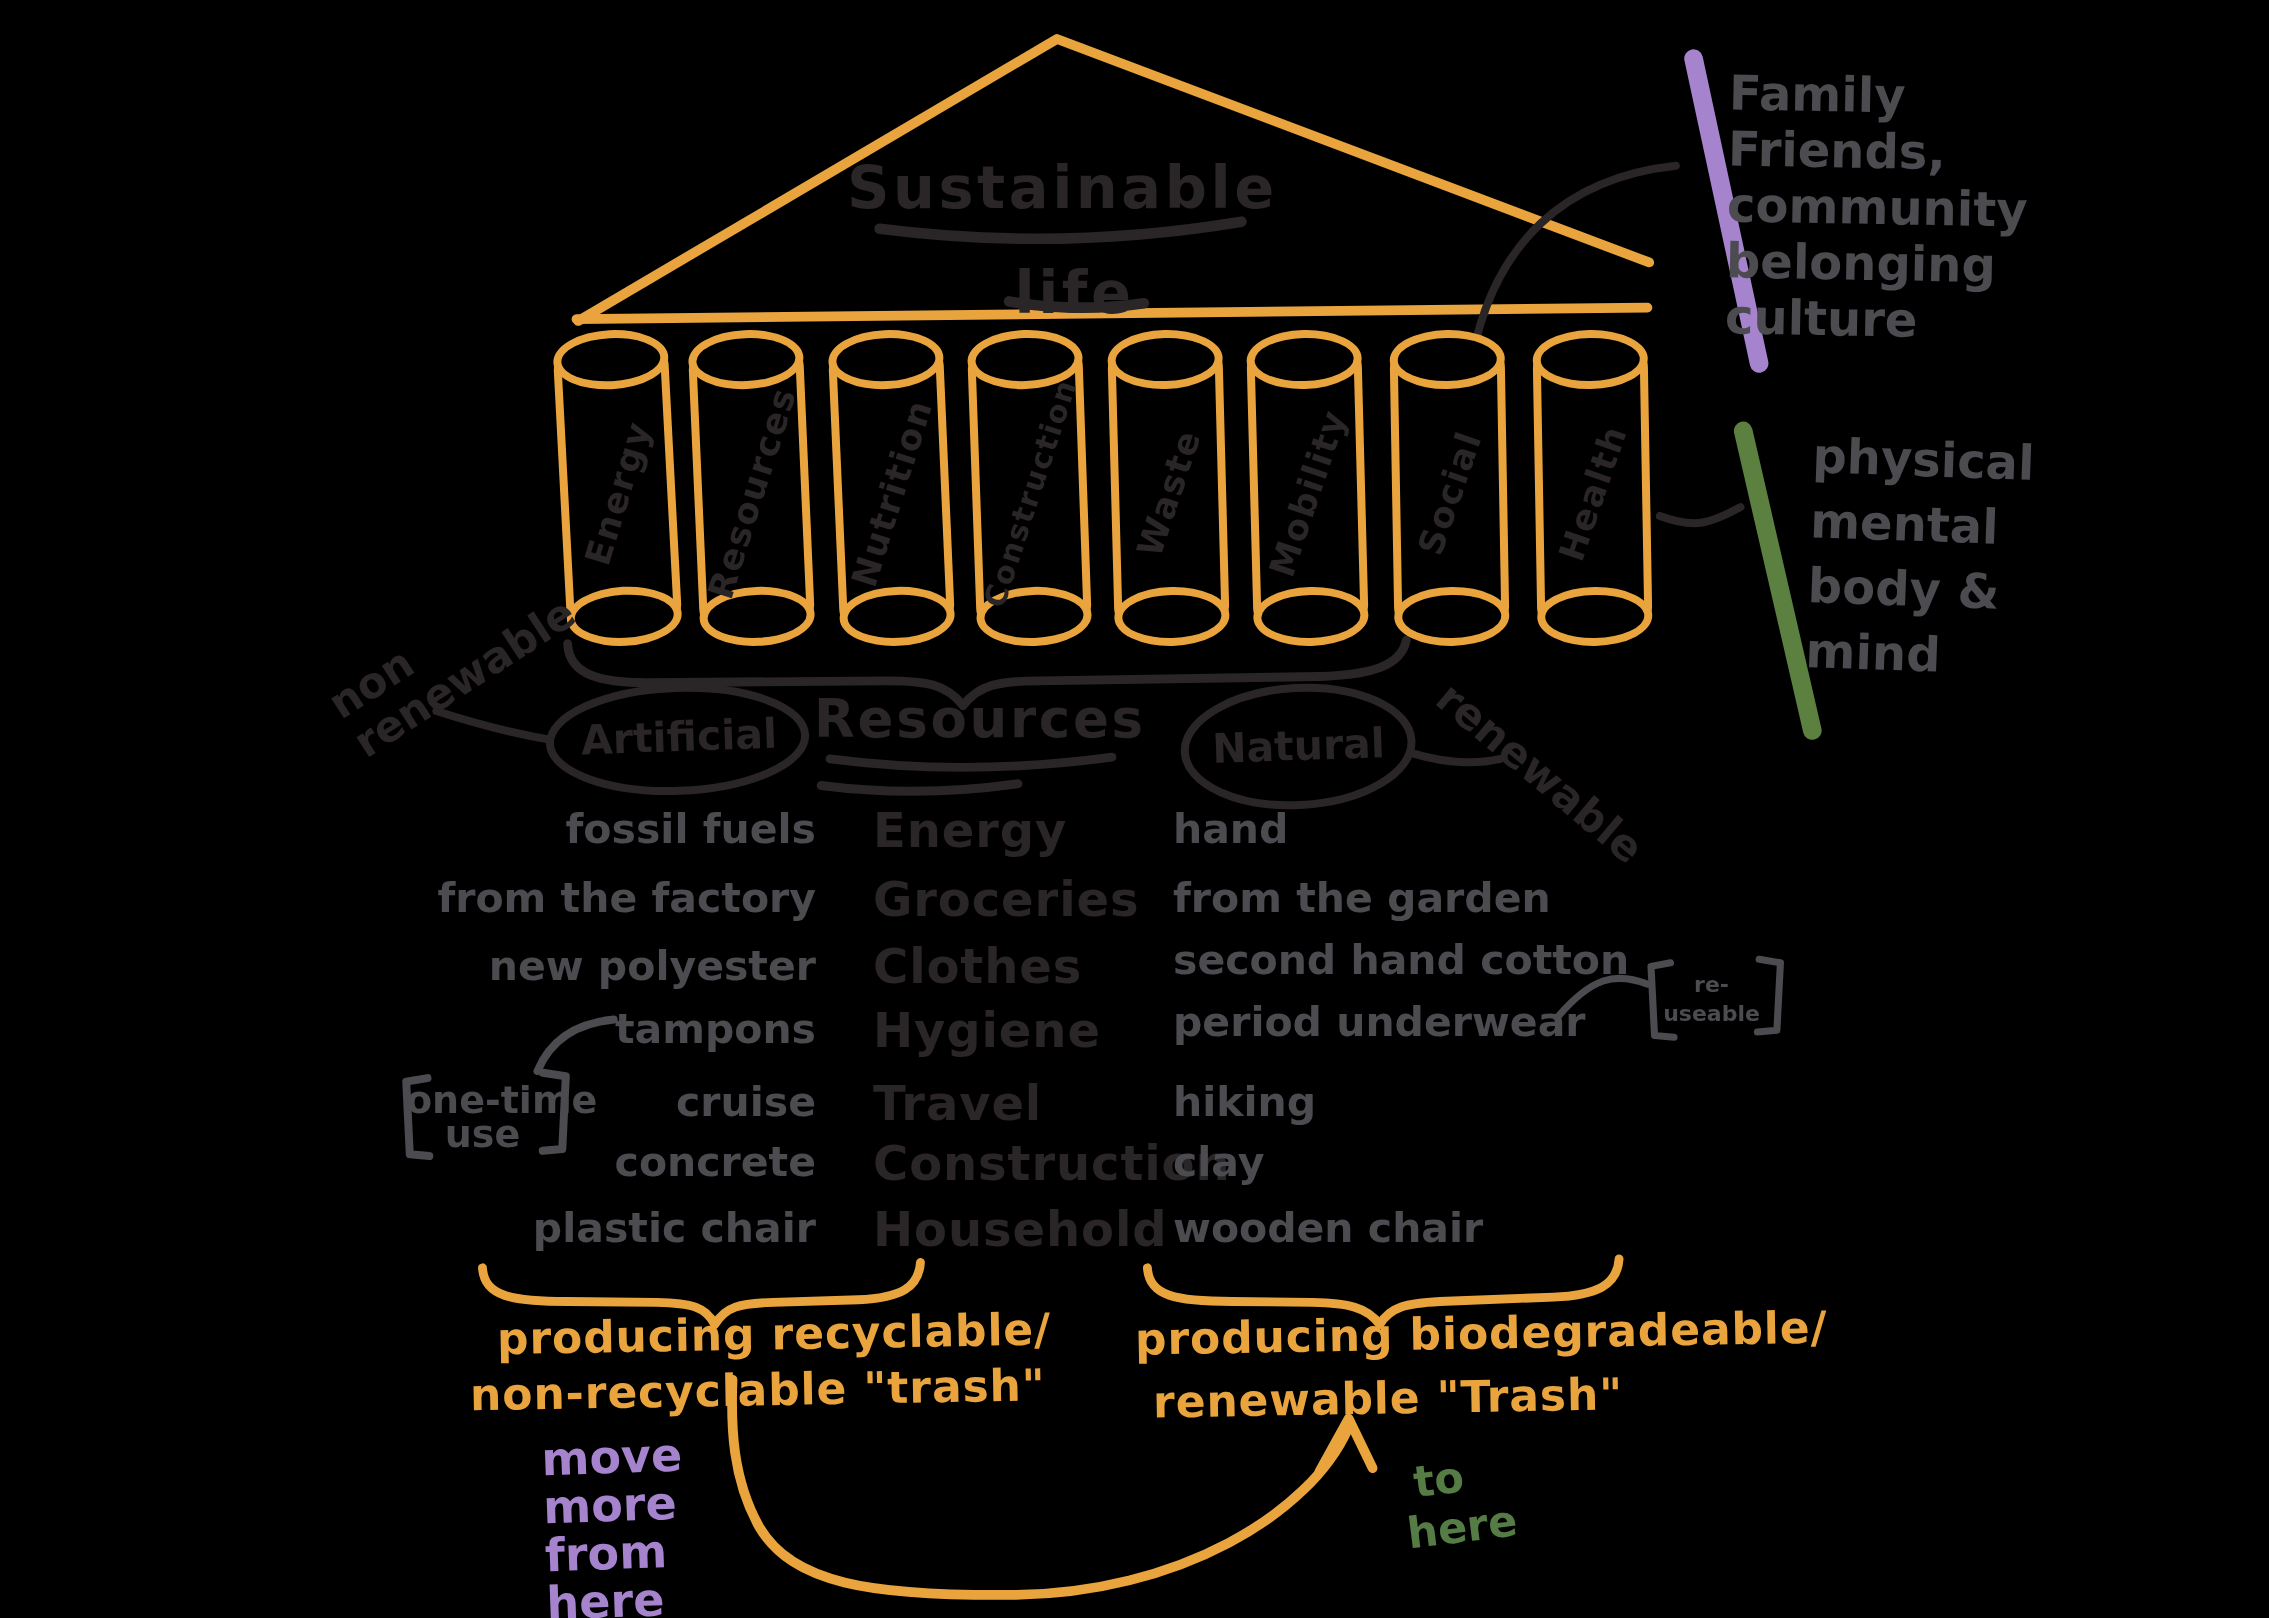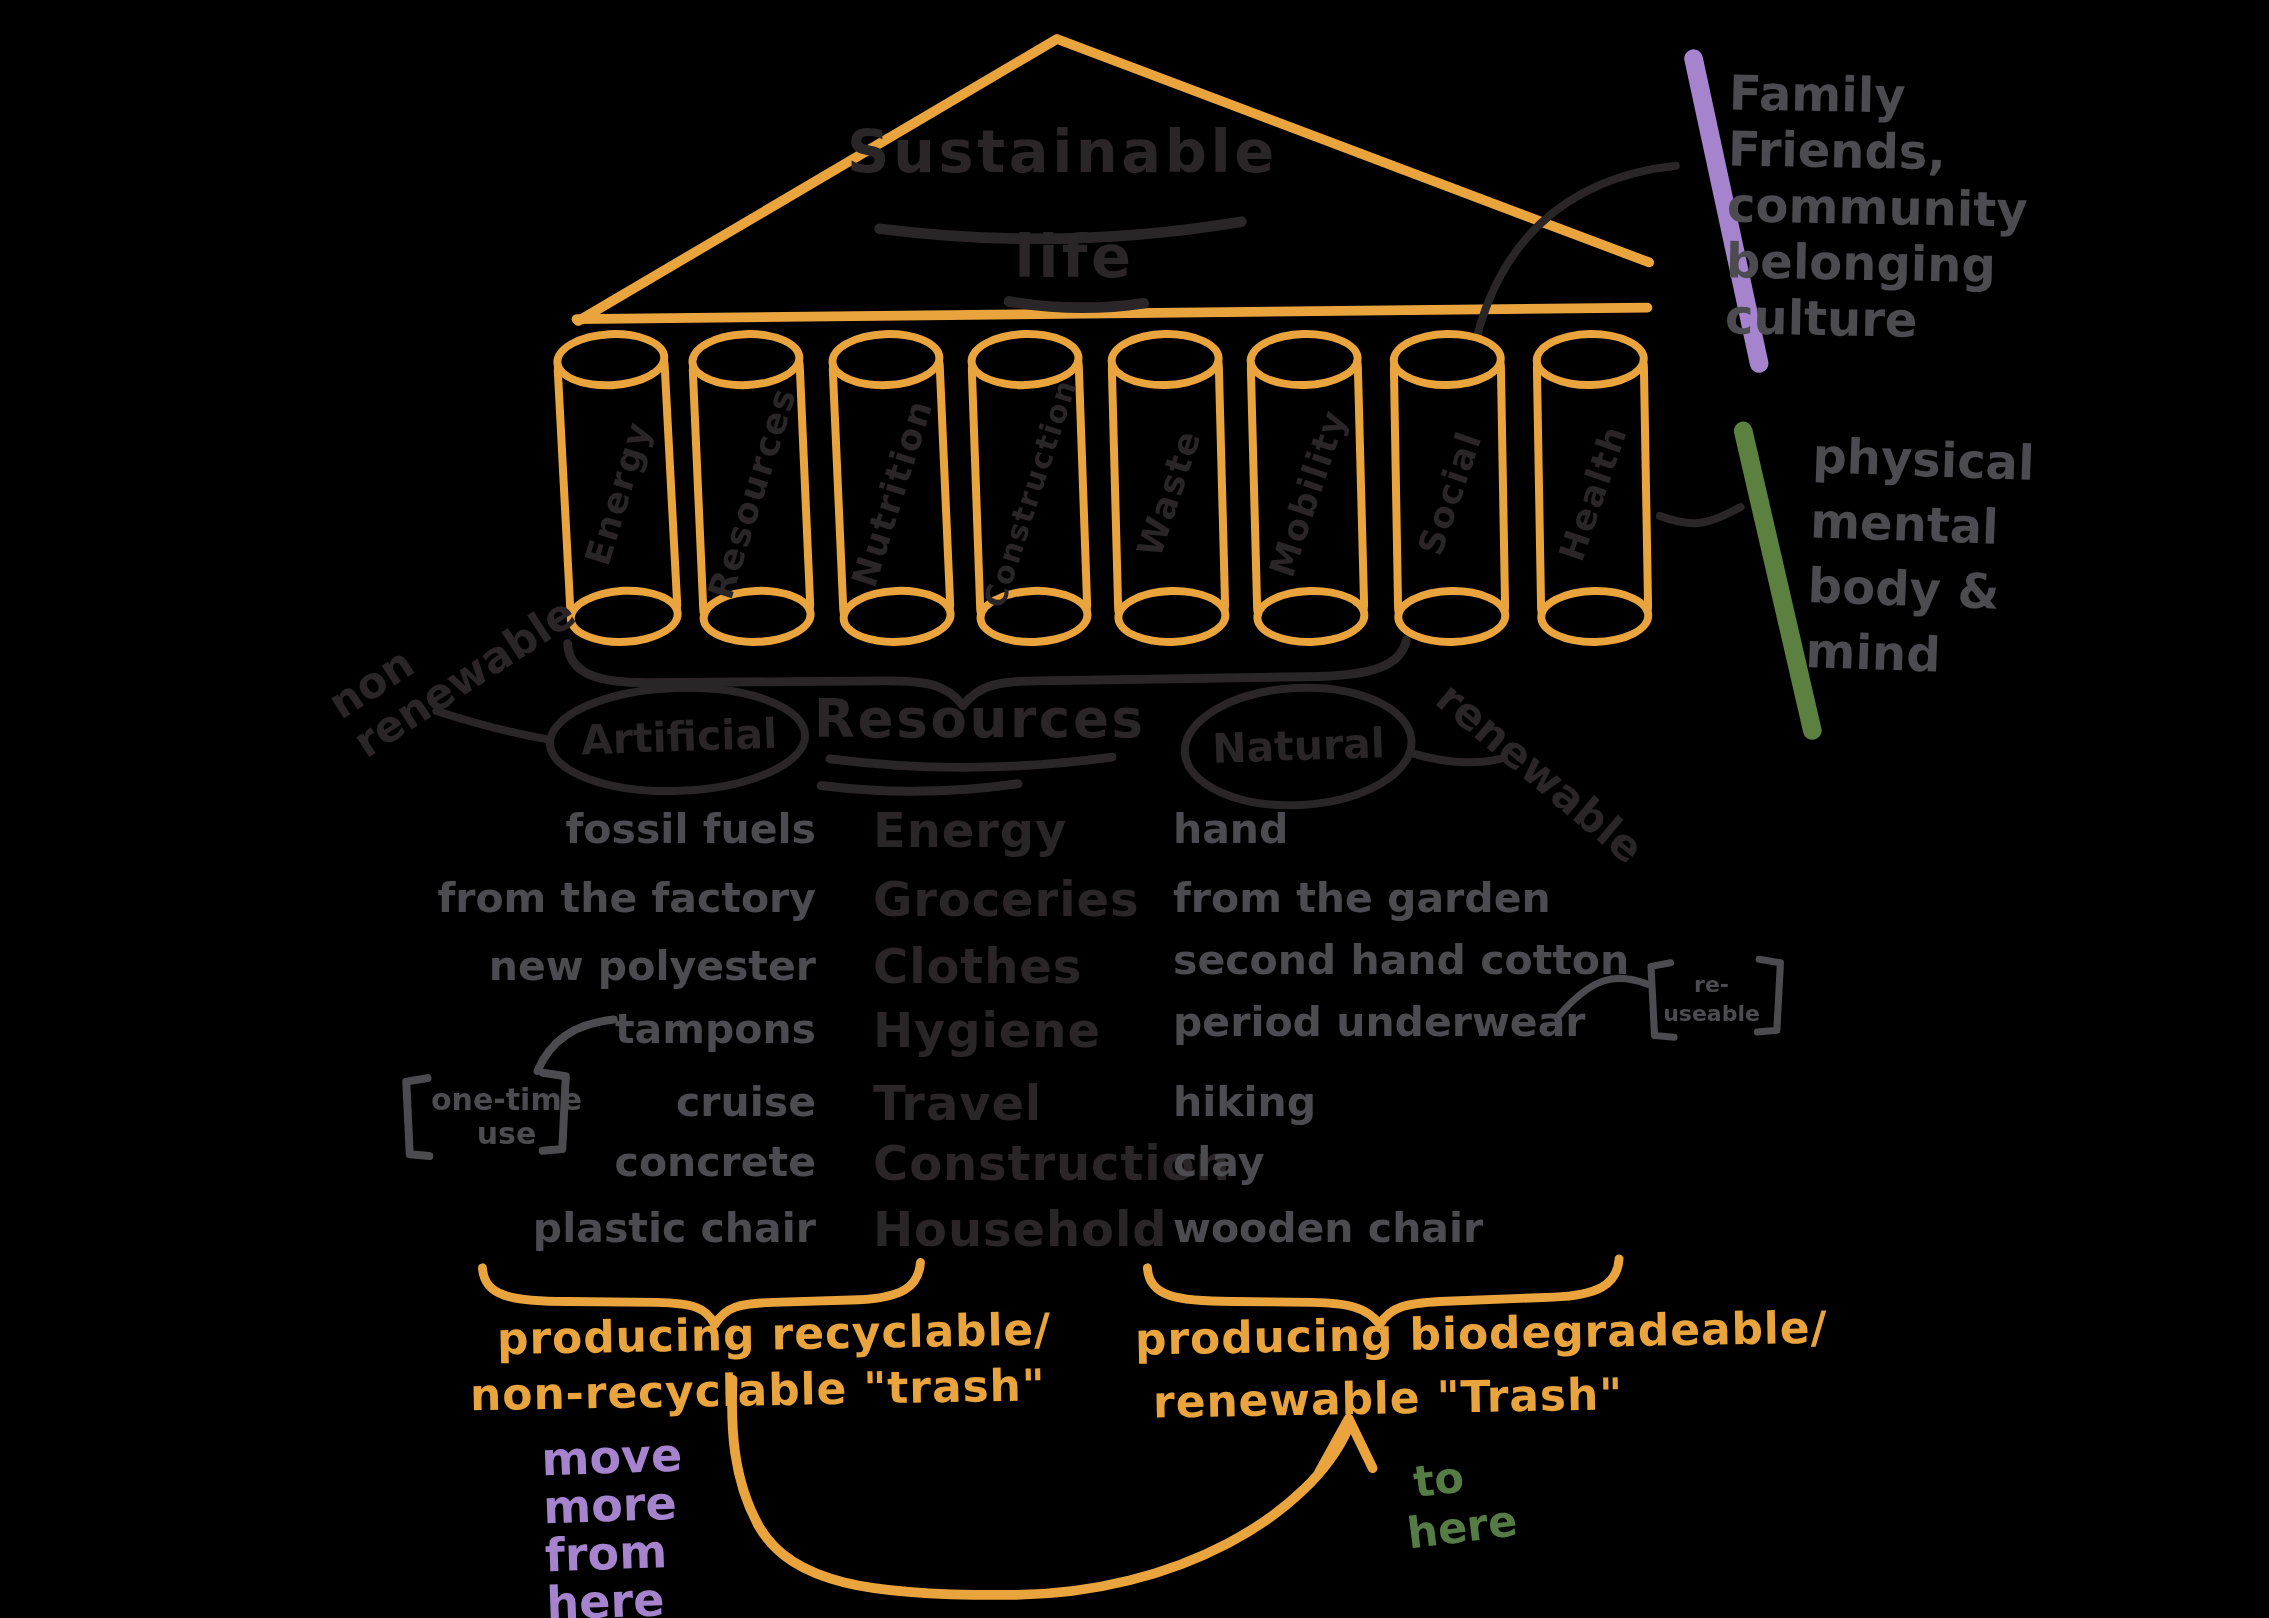--- a/index.html
+++ b/index.html
@@ -13,21 +13,21 @@
   *{box-sizing:border-box;margin:0;padding:0}
   html,body{background:#000;}
   body{
     width:2270px;height:1618px;position:relative;overflow:hidden;
     font-family:"DejaVu Sans", sans-serif;font-weight:700;
   }
   #canvas{position:absolute;inset:0;width:2270px;height:1618px;}
   svg.strokes{position:absolute;left:0;top:0;pointer-events:none;}
   .abs{position:absolute;white-space:nowrap;}
   
-  .title-line{color:var(--ink);text-align:center;letter-spacing:3.5px;}
+  .title-line{color:var(--ink);text-align:center;letter-spacing:3.5px;margin-top:36px;}
   #title1{left:847px;top:117px;width:426px;font-size:59px;}
   #title2{left:959px;top:222px;width:231px;font-size:59px;}
   .pillar{
     position:absolute;top:333px;width:115px;height:309px;
     border:8px solid var(--orange);border-radius:51px/35px;
   }
   .pillar::before{
     content:"";position:absolute;left:-8px;right:-8px;top:-11.5px;height:43px;
     border:8px solid var(--orange);border-radius:50%;background:#000;
   }
@@ -47,21 +47,21 @@
   
   #resources-heading{left:814px;top:688px;width:305px;text-align:center;font-size:53px;color:var(--ink);letter-spacing:2.7px;}
   #artificial-label{left:553px;top:713px;width:252px;text-align:center;font-size:41px;color:var(--ink);transform:rotate(-2deg);}
   #natural-label{left:1185px;top:722px;width:227px;text-align:center;font-size:41px;color:var(--ink);transform:rotate(-2deg);}
   #non-renewable{left:325px;top:612px;font-size:43px;line-height:46px;color:var(--ink);transform:rotate(-33deg);}
   #renewable{left:1459px;top:672px;font-size:43px;color:var(--ink);transform:rotate(40deg);transform-origin:left top;}
   .lcell{left:337px;width:479px;text-align:right;color:var(--gray);font-size:41px;}
   .mcell{left:873px;color:var(--ink);font-size:48px;letter-spacing:0.9px;}
   .rcell{left:1173px;color:var(--gray);font-size:41px;}
   .bracket-note{color:var(--gray);text-align:center;}
-  #one-time-note{left:430px;top:1083px;width:153px;font-size:30px;line-height:34px;}
+  #one-time-note{left:406px;top:1083px;width:153px;font-size:38px;line-height:34px;}
   #reusable-note{left:1651px;top:970px;width:121px;font-size:22px;line-height:29px;}
   
   .trash{color:var(--orange);text-align:center;font-size:44px;letter-spacing:0.9px;}
   #trash-left-1{left:497px;top:1309px;width:479px;transform:rotate(-1deg);}
   #trash-left-2{left:470px;top:1365px;width:497px;transform:rotate(-1deg);}
   #trash-right-1{left:1135px;top:1309px;width:532px;transform:rotate(-1deg);}
   #trash-right-2{left:1153px;top:1373px;width:408px;transform:rotate(-1deg);}
   
   #move-note{left:544px;top:1433px;color:var(--purple);font-size:46px;line-height:48px;transform:rotate(-2deg);}
   #to-note{left:1404px;top:1452px;color:var(--greentext);font-size:43px;line-height:50px;transform:rotate(-7deg);}

